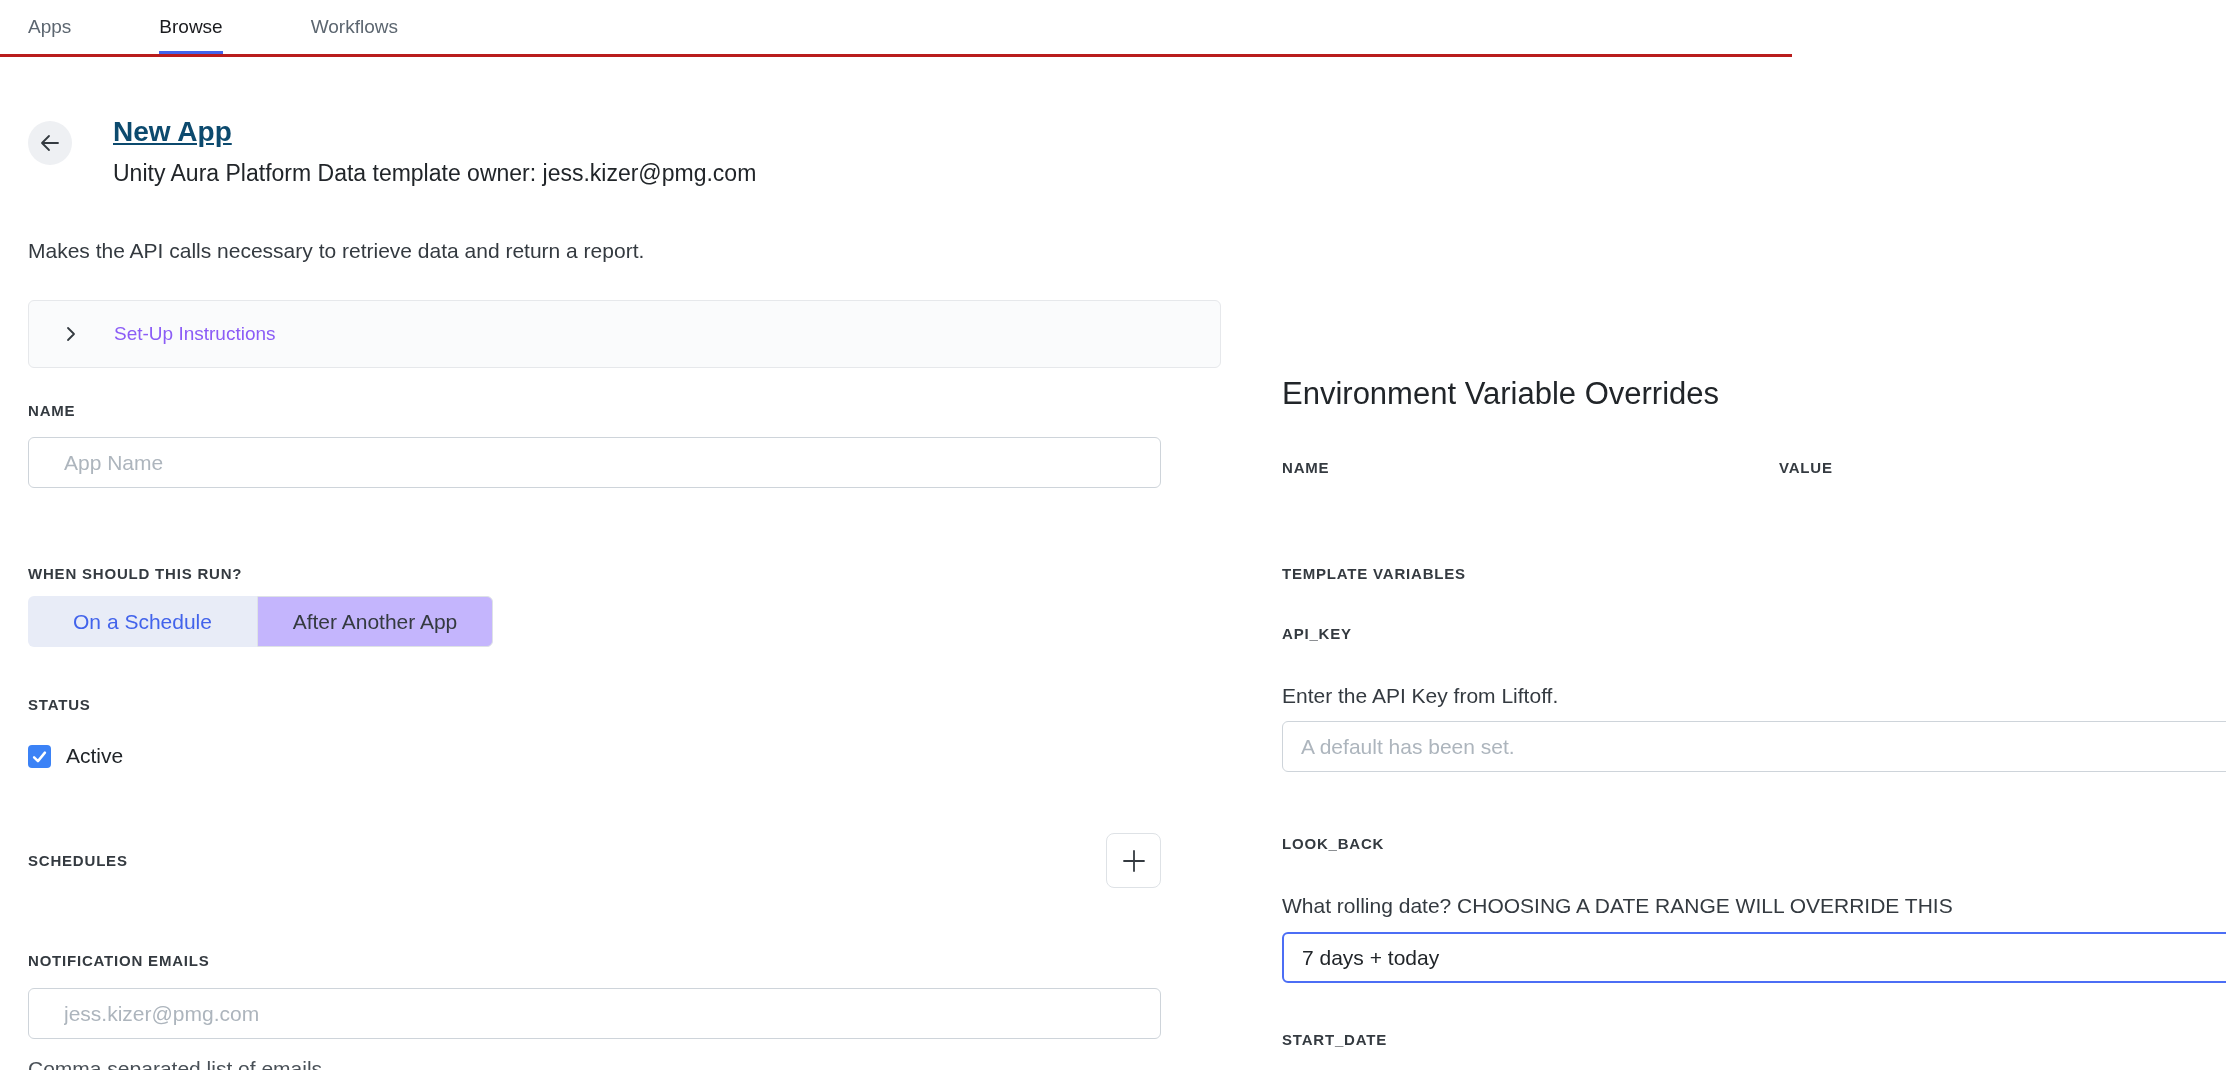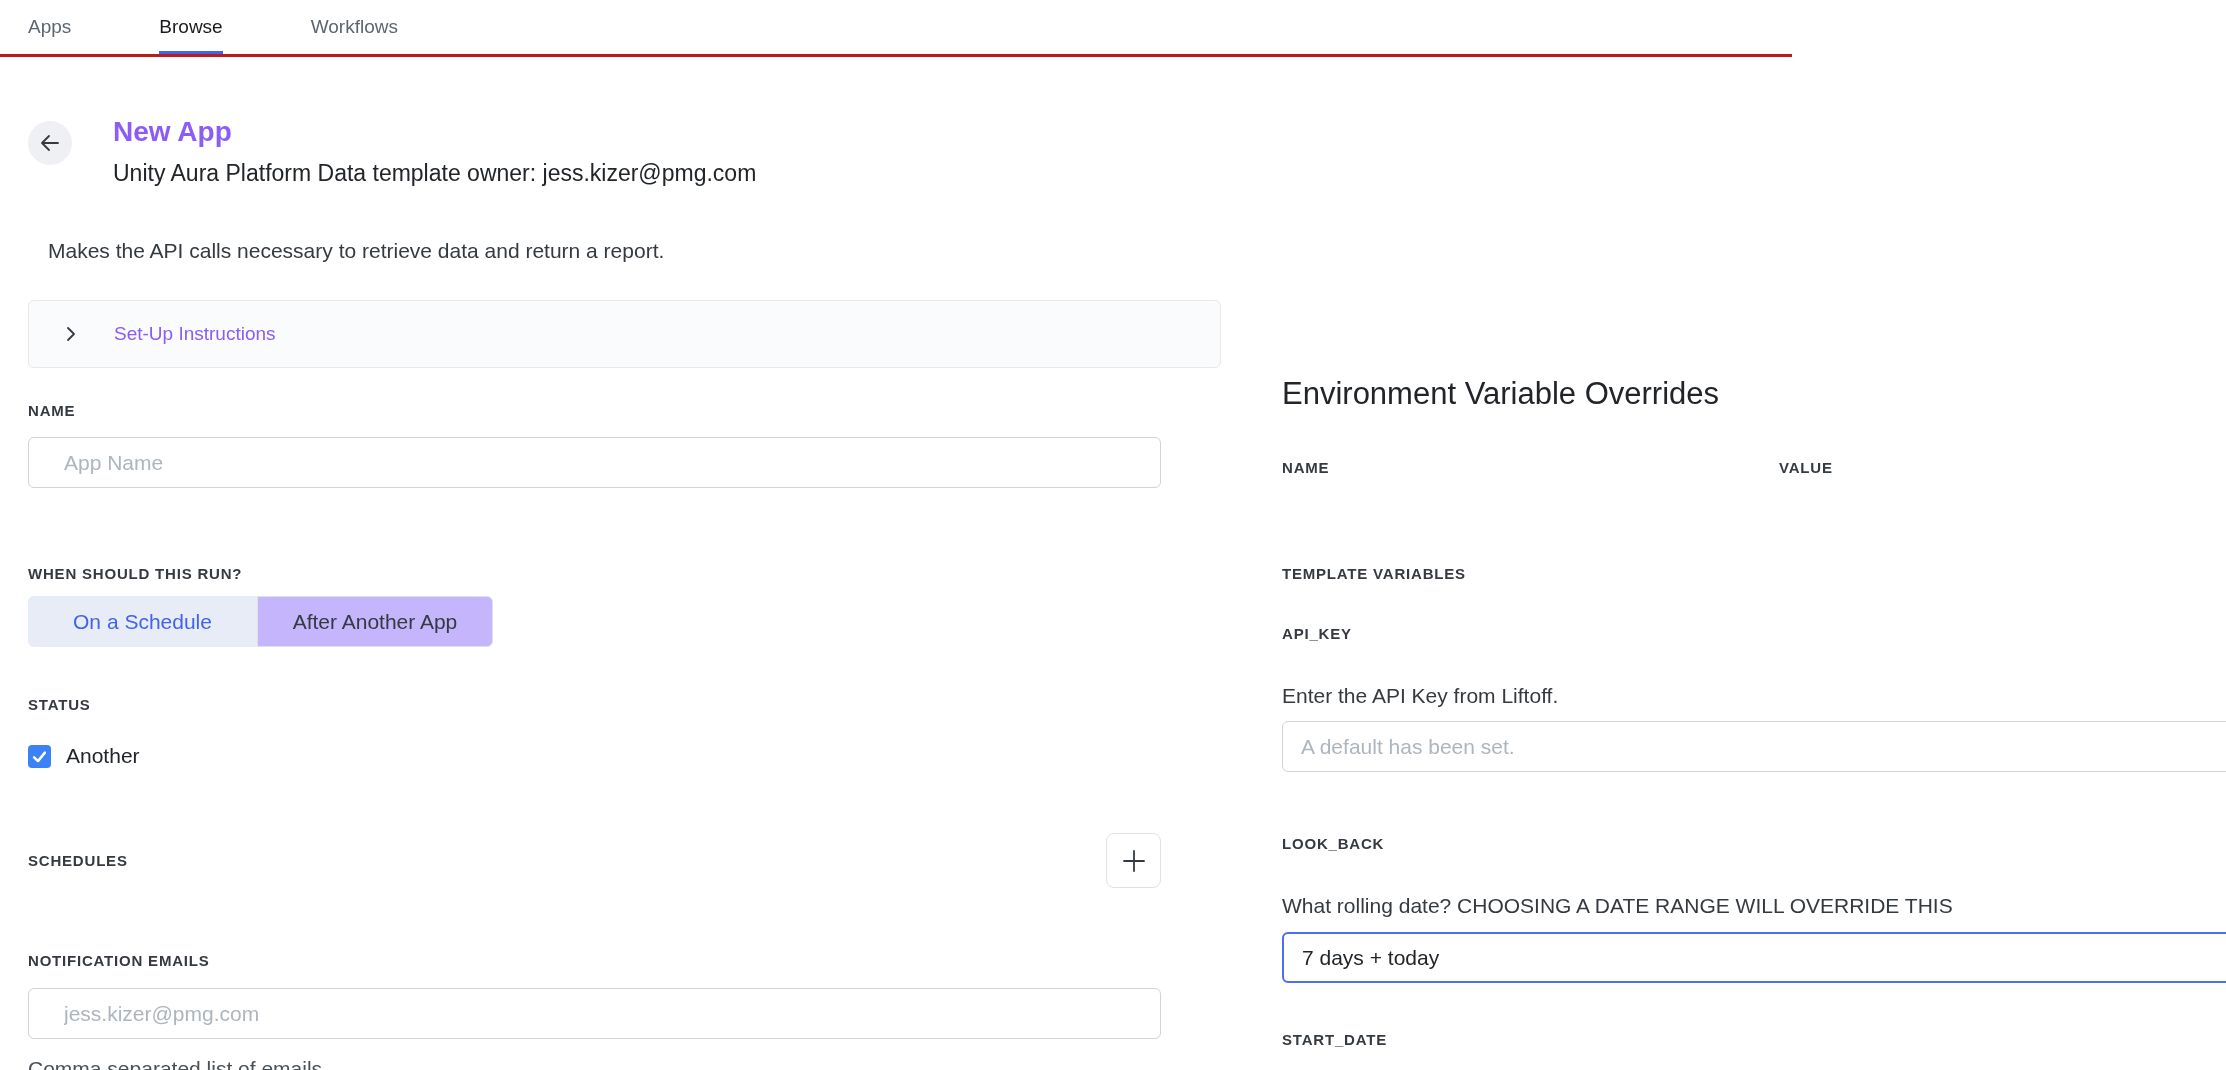--- a/index.html
+++ b/index.html
@@ -39,23 +39,23 @@
 
   
   .header-row { display: flex; align-items: flex-start; }
   .back-btn {
     width: 44px; height: 44px; border-radius: 50%;
     background: #eef0f3; border: none;
     display: flex; align-items: center; justify-content: center;
     cursor: pointer; flex: 0 0 auto; margin-top: 6px;
   }
   .header-text { margin-left: 41px; }
-  .page-title { font-size: 28px; line-height: 34px; font-weight: 700; color: #8b5cf6; }
+  .page-title { font-size: 28px; line-height: 34px; font-weight: 700; color: #0c4a6e; text-decoration: underline; }
   .page-subtitle { font-size: 23px; line-height: 32px; margin-top: 8px; color: #212529; }
-  .page-description { margin-top: 47px; font-size: 21px; line-height: 30px; color: #343a40; margin-left: 20px; }
+  .page-description { margin-top: 47px; font-size: 21px; line-height: 30px; color: #343a40; }
 
   
   .setup-panel {
     margin-top: 34px; width: 1193px; height: 68px;
     border: 1px solid #e6e8eb; border-radius: 6px; background: #fafbfc;
     display: flex; align-items: center;
     padding-left: 32px;
     cursor: pointer;
   }
   .setup-label { margin-left: 33px; font-size: 19px; color: #8b5cf6; }
@@ -188,21 +188,21 @@
 
   <div class="flabel mt-status">STATUS</div>
   <div class="checkbox-row">
     <div class="checkbox">
       <span>
         <svg class="icon-svg" width="17" height="17" viewBox="0 0 22 22">
           <polyline points="4,12 9,17 18,6" fill="none" stroke="#ffffff" stroke-width="3.2" stroke-linecap="round" stroke-linejoin="round"></polyline>
         </svg>
       </span>
     </div>
-    <div class="checkbox-label">Another</div>
+    <div class="checkbox-label">Active</div>
   </div>
 
   <div class="schedules-row">
     <div class="flabel">SCHEDULES</div>
     <button class="plus-btn">
       <span>
         <svg class="icon-svg" width="28" height="28" viewBox="0 0 28 28">
           <line x1="14" y1="4" x2="14" y2="24" stroke="#343a40" stroke-width="1.8" stroke-linecap="round"></line>
           <line x1="4" y1="14" x2="24" y2="14" stroke="#343a40" stroke-width="1.8" stroke-linecap="round"></line>
         </svg>

